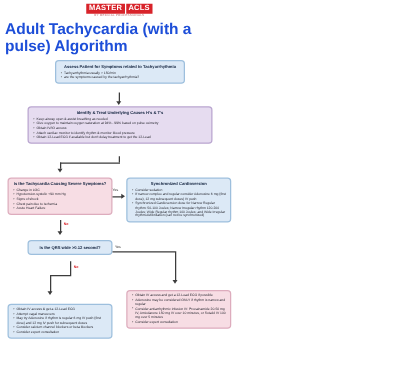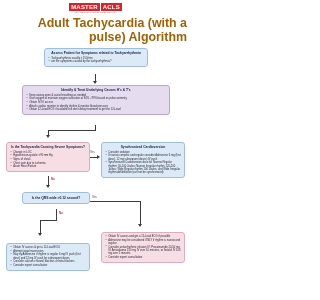--- a/index.html
+++ b/index.html
@@ -32,21 +32,21 @@
     padding:0 2px; line-height:8px;
   }
   .logo-sub {
     position:absolute; left:0; top:11px; width:191px;
     text-align:center; font-size:2.4px; color:#c0686c; letter-spacing:.2px;
   }
 
   
   .title {
     position:absolute; left:4px; top:17px; width:183px;
-    text-align:right; color:#a16207;
+    text-align:left; color:#1d4ed8;
     font-size:12.4px; font-weight:bold; line-height:13.5px;
     font-family:"Liberation Sans", sans-serif;
   }
 
   
   .box {
     position:absolute;
     border-radius:3px;
     padding:2px 3px;
     overflow:hidden;

